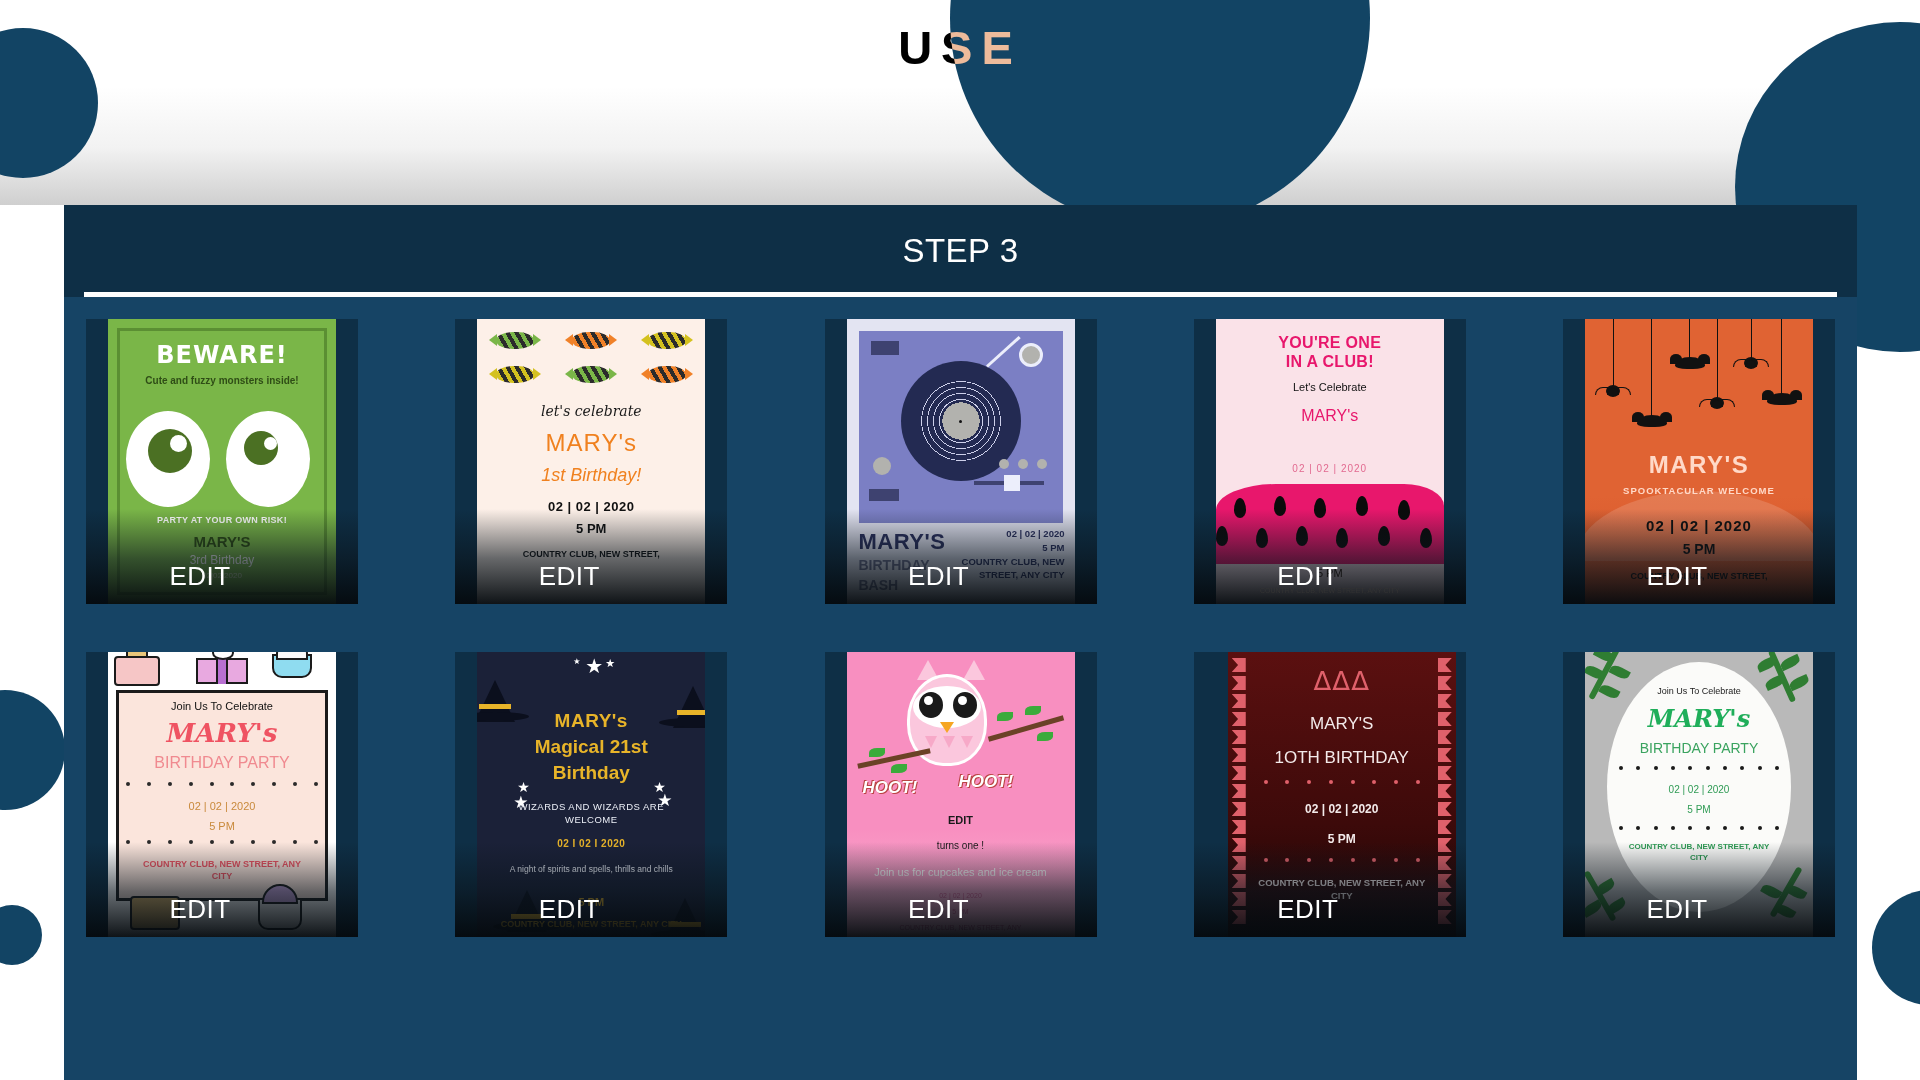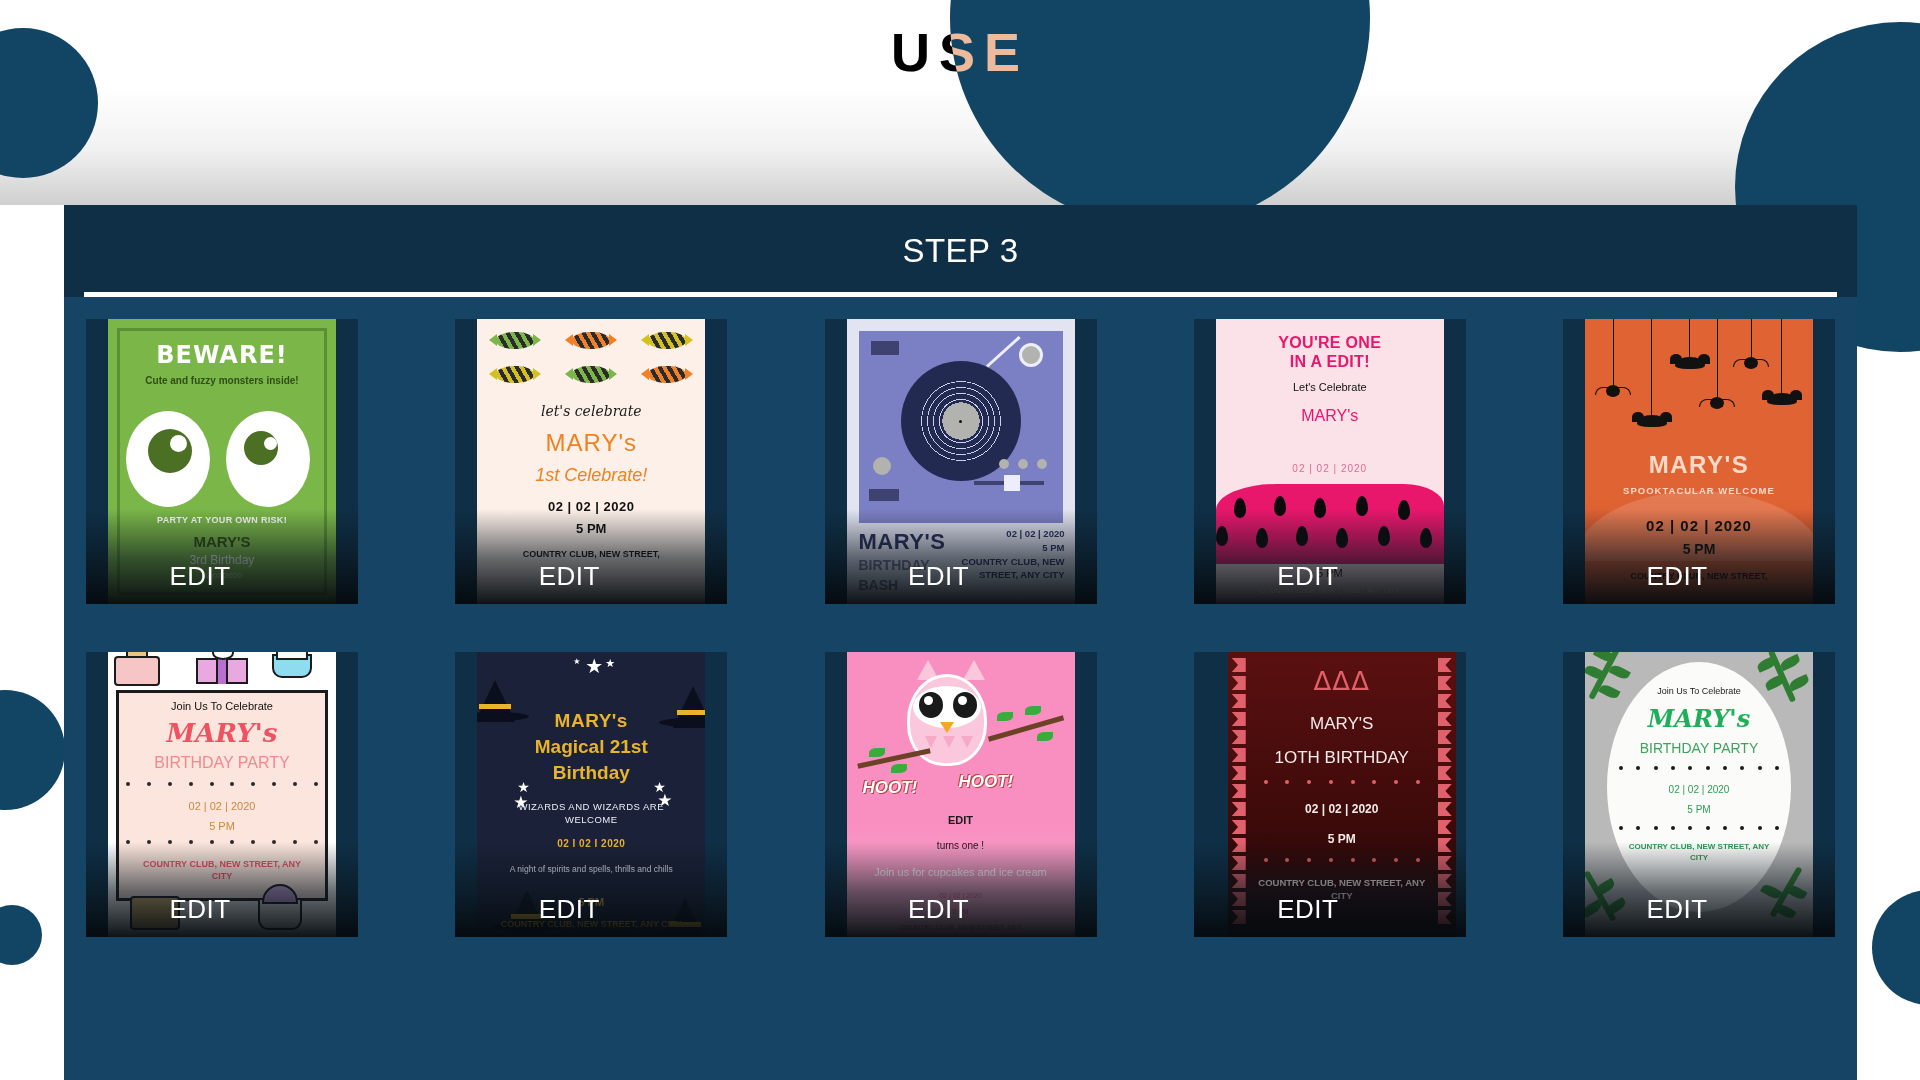--- a/index.html
+++ b/index.html
@@ -27,21 +27,21 @@
   
   .title-block {
     position:absolute; left:0; top:22px; width:1920px;
     text-align:center;
     z-index:6;
     mix-blend-mode:difference;
     color:#ffffff;
     pointer-events:none;
   }
   .title-line1 {
-    font-size:54px; font-weight:700; letter-spacing:9px; line-height:1.12;
+    font-size:47px; font-weight:700; letter-spacing:9px; line-height:1.12;
   }
   .title-line2 {
     font-size:62px; font-weight:700; letter-spacing:8px; line-height:1.12;
   }
 
   
   .panel {
     position:absolute; left:64px; top:205px; width:1793px; height:875px;
     background:#164465;
     z-index:4;
@@ -375,21 +375,21 @@
             <span class="candy o"></span>
             <span class="candy y"></span>
           </div>
           <div class="candy-row" style="top:42px">
             <span class="candy y"></span>
             <span class="candy"></span>
             <span class="candy o"></span>
           </div>
           <div class="lc">let's celebrate</div>
           <div class="nm">MARY's</div>
-          <div class="b1">1st Celebrate!</div>
+          <div class="b1">1st Birthday!</div>
           <div class="dt">02 | 02 | 2020</div>
           <div class="tm">5 PM</div>
           <div class="ad">COUNTRY CLUB, NEW STREET,</div>
         </div>
         <div class="card-fade"></div>
         <div class="edit-label">EDIT</div>
       </div>
 
       <div class="card-shell">
         <div class="card c-tt">
@@ -417,21 +417,21 @@
           </div>
         </div>
         <div class="card-fade"></div>
         <div class="edit-label">EDIT</div>
       </div>
 
       <div class="card-shell">
         <div class="card c-melon">
           <div class="ttl">
             <div>YOU'RE ONE</div>
-            <div>IN A EDIT!</div>
+            <div>IN A CLUB!</div>
           </div>
           <div class="lc">Let's Celebrate</div>
           <div class="nm">MARY's</div>
           <div class="bb">BIRTHDAY BASH</div>
           <div class="dt">02 | 02 | 2020</div>
           <div class="melon-flesh">
             <span class="seed" style="left:18px;top:14px"></span>
             <span class="seed" style="left:58px;top:12px"></span>
             <span class="seed" style="left:98px;top:14px"></span>
             <span class="seed" style="left:140px;top:12px"></span>

